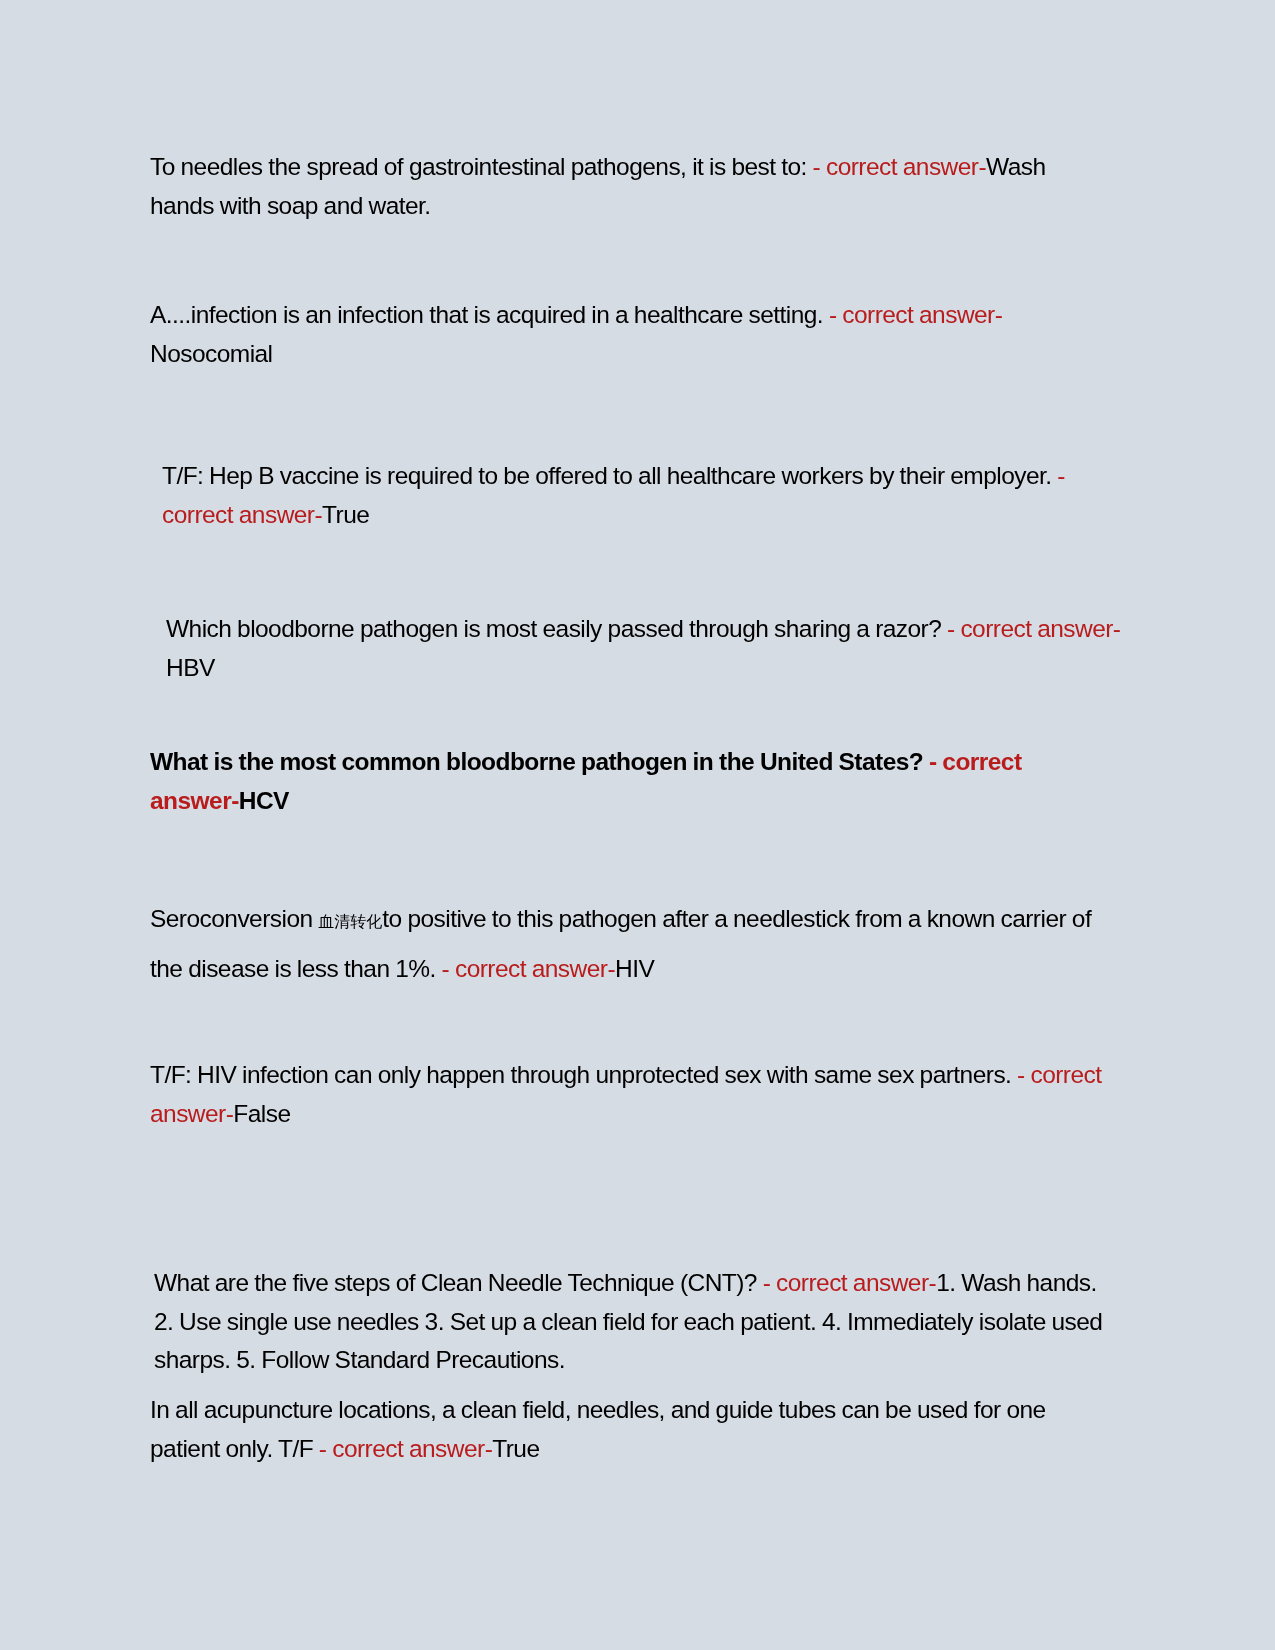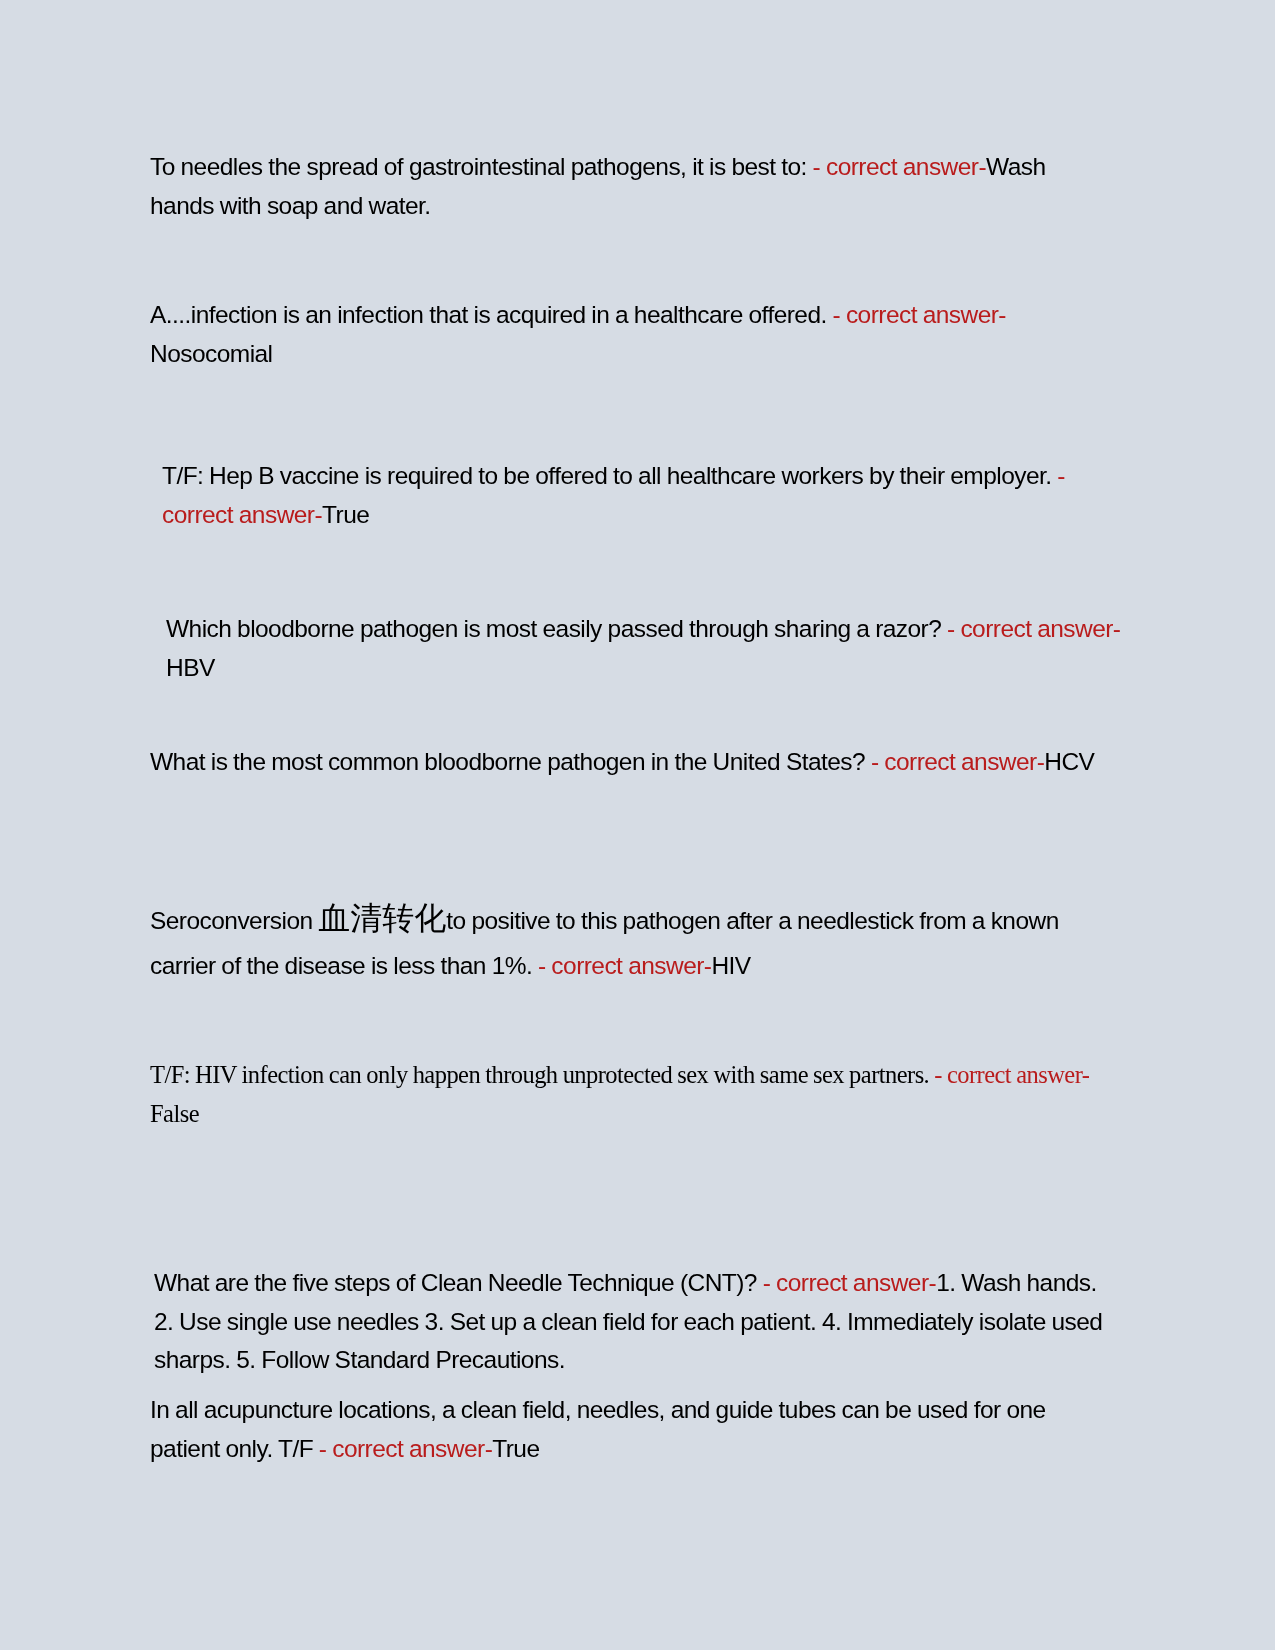--- a/index.html
+++ b/index.html
@@ -30,41 +30,41 @@
       letter-spacing: -0.55px;
       word-spacing: -0.5px;
     }
     .qa.tall {
       line-height: 45px;
     }
     .marker {
       color: #b91c1c;
     }
     .cjk {
-      font-family: Liberation Sans, sans-serif;
-      font-size: 32px;
+      font-family: Liberation Mono, monospace;
+      font-size: 16px;
       letter-spacing: 0;
     }
   </style>
 </head>
 <body>
 
 <div class="page">
 
   <p class="qa" style="top:0px; margin:0;"><span>To needles the spread of gastrointestinal pathogens, it is best to: </span><span class="marker">- correct answer-</span><span>Wash hands with soap and water.</span></p>
 
-  <p class="qa" style="top:148px; margin:0;"><span>A....infection is an infection that is acquired in a healthcare offered. </span><span class="marker">- correct answer-</span><span>Nosocomial</span></p>
+  <p class="qa" style="top:148px; margin:0;"><span>A....infection is an infection that is acquired in a healthcare setting. </span><span class="marker">- correct answer-</span><span>Nosocomial</span></p>
 
   <p class="qa" style="top:297px; margin:12px;"><span>T/F: Hep B vaccine is required to be offered to all healthcare workers by their employer. </span><span class="marker">- correct answer-</span><span>True</span></p>
 
   <p class="qa" style="top:446px; margin:16px;"><span>Which bloodborne pathogen is most easily passed through sharing a razor? </span><span class="marker">- correct answer-</span><span>HBV</span></p>
 
-  <p class="qa" style="top:595px; margin:0;"><span>What is the most common bloodborne pathogen in the United States? </span><span class="marker">- correct answer-</span><span>HCV</span></p>
+  <p class="qa" style="top:595px; margin:0;font-weight:bold;"><span>What is the most common bloodborne pathogen in the United States? </span><span class="marker">- correct answer-</span><span>HCV</span></p>
 
   <p class="qa tall" style="top:748px; margin:0;"><span>Seroconversion </span><span class="cjk">血清转化</span><span>to positive to this pathogen after a needlestick from a known carrier of the disease is less than 1%. </span><span class="marker">- correct answer-</span><span>HIV</span></p>
 
-  <p class="qa" style="top:908px; margin:0;font-family:Liberation Serif, serif;"><span>T/F: HIV infection can only happen through unprotected sex with same sex partners. </span><span class="marker">- correct answer-</span><span>False</span></p>
+  <p class="qa" style="top:908px; margin:0;"><span>T/F: HIV infection can only happen through unprotected sex with same sex partners. </span><span class="marker">- correct answer-</span><span>False</span></p>
 
   <p class="qa" style="top:1112px; margin:4px;"><span>What are the five steps of Clean Needle Technique (CNT)? </span><span class="marker">- correct answer-</span><span>1. Wash hands. 2. Use single use needles 3. Set up a clean field for each patient. 4. Immediately isolate used sharps. 5. Follow Standard Precautions.</span></p>
 
   <p class="qa" style="top:1243px; margin:0;"><span>In all acupuncture locations, a clean field, needles, and guide tubes can be used for one patient only. T/F </span><span class="marker">- correct answer-</span><span>True</span></p>
 
 </div>
 
 </body></html>

